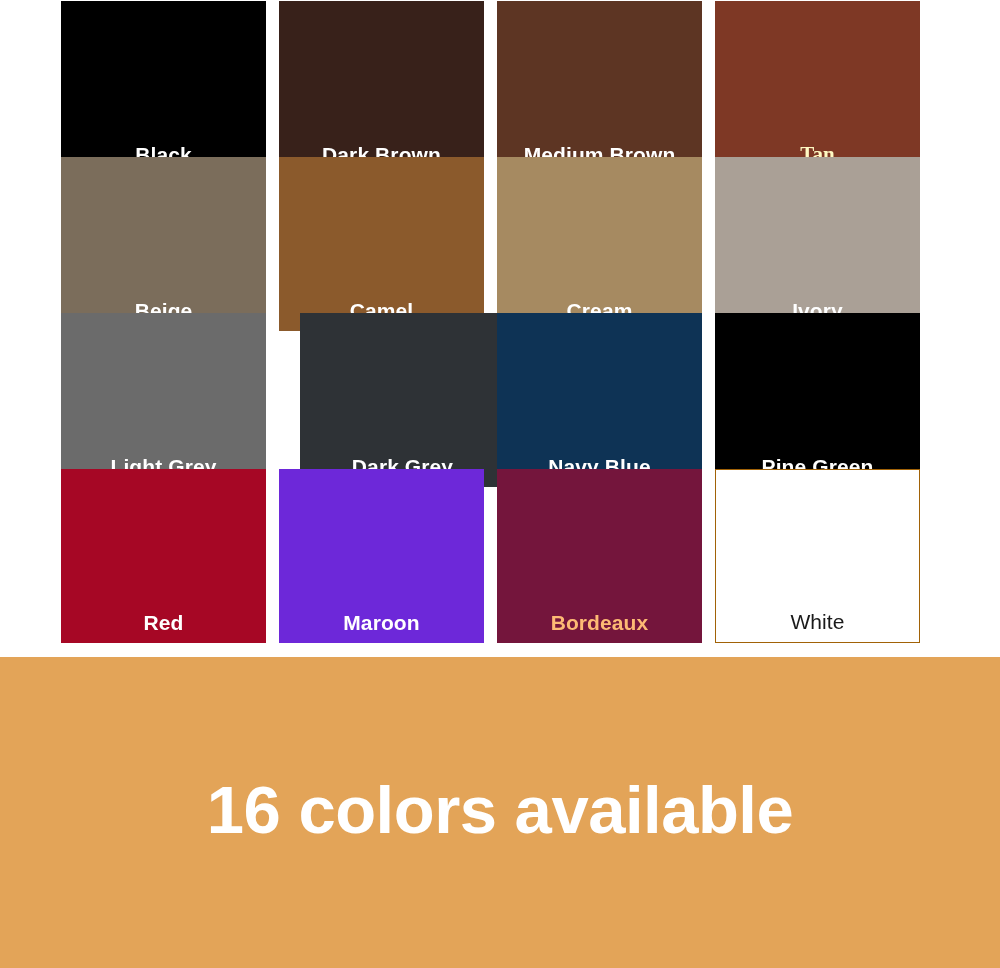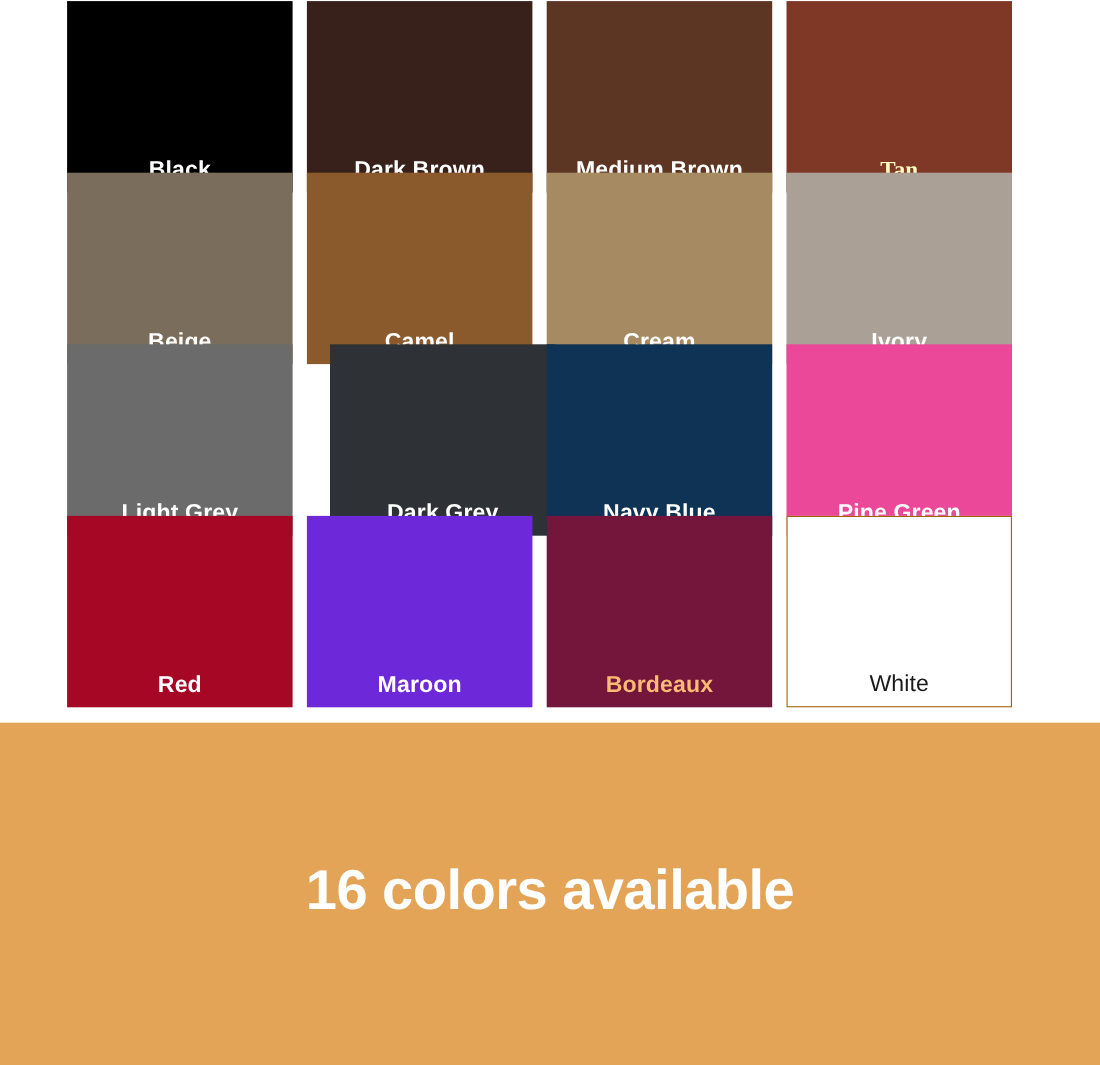--- a/index.html
+++ b/index.html
@@ -71,21 +71,21 @@
     width: 1000px;
     height: 311px;
     background: #e2a css-placeholder;
     display: flex;
     align-items: center;
     justify-content: center;
   }
 
   #banner-title {
     color: #ffffff;
-    font-size: 51px;
+    font-size: 67px;
     font-weight: 700;
     letter-spacing: -0.5px;
     line-height: 1.1;
     text-align: center;
     font-family: "Liberation Sans", sans-serif;
     margin: 14px;
     transform: translateY(-3px);
   }
 </style>
 </head>
@@ -120,21 +120,21 @@
       </div>
       <div class="swatch" style="background: rgb(107, 107, 107);">
         <span class="swatch-label" style="color: rgb(255, 255, 255);">Light Grey</span>
       </div>
       <div class="swatch" style="background: rgb(46, 50, 54); margin-left: 21px;">
         <span class="swatch-label" style="color: rgb(255, 255, 255);">Dark Grey</span>
       </div>
       <div class="swatch" style="background: rgb(14, 51, 85);">
         <span class="swatch-label" style="color: rgb(255, 255, 255);">Navy Blue</span>
       </div>
-      <div class="swatch" style="background: #ec4899;">
+      <div class="swatch" style="background: #000000;">
         <span class="swatch-label" style="color: rgb(255, 255, 255);">Pine Green</span>
       </div>
       <div class="swatch" style="background: rgb(166, 7, 37);">
         <span class="swatch-label" style="color: rgb(255, 255, 255);">Red</span>
       </div>
       <div class="swatch" style="background: #6d28d9;">
         <span class="swatch-label" style="color: rgb(255, 255, 255);">Maroon</span>
       </div>
       <div class="swatch" style="background: rgb(116, 21, 60);">
         <span class="swatch-label" style="color: #fdba74; margin-top: 17px;">Bordeaux</span>

